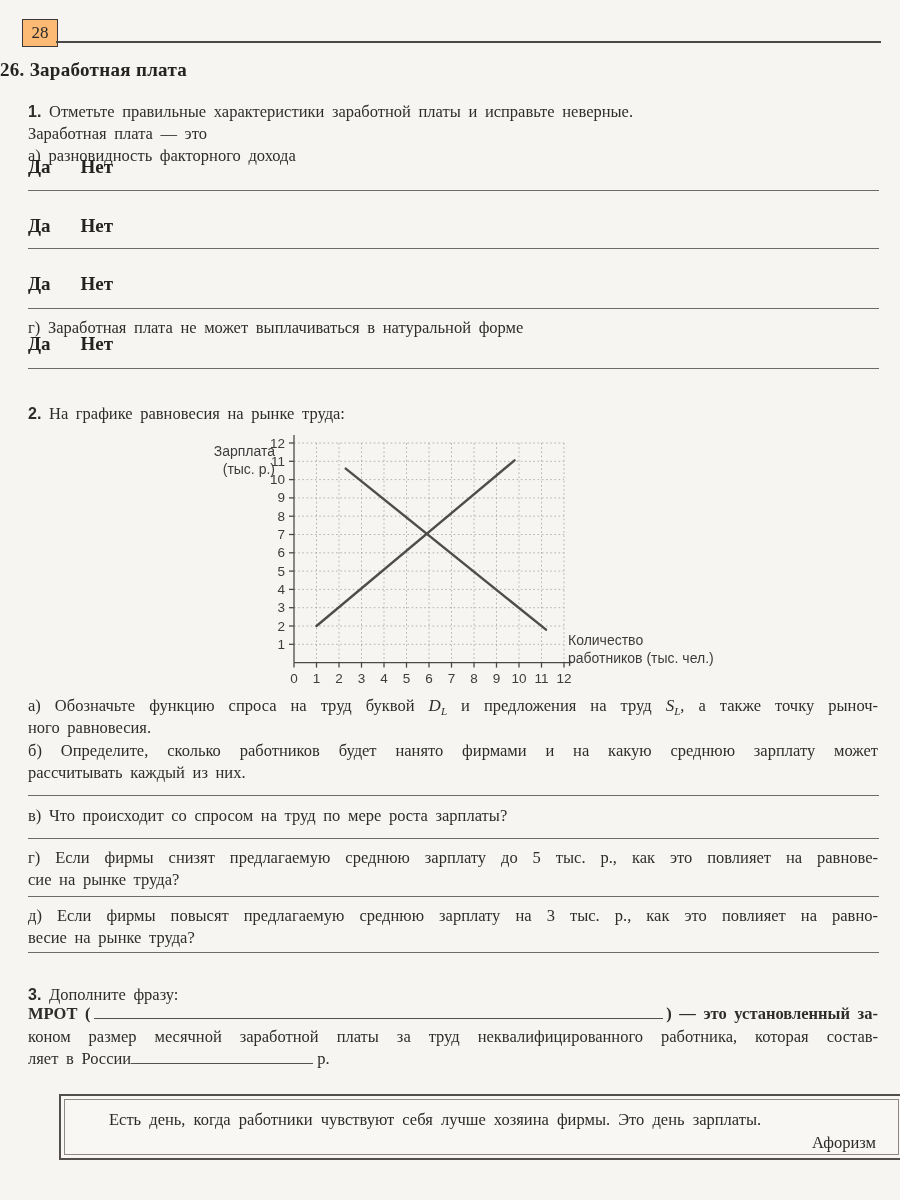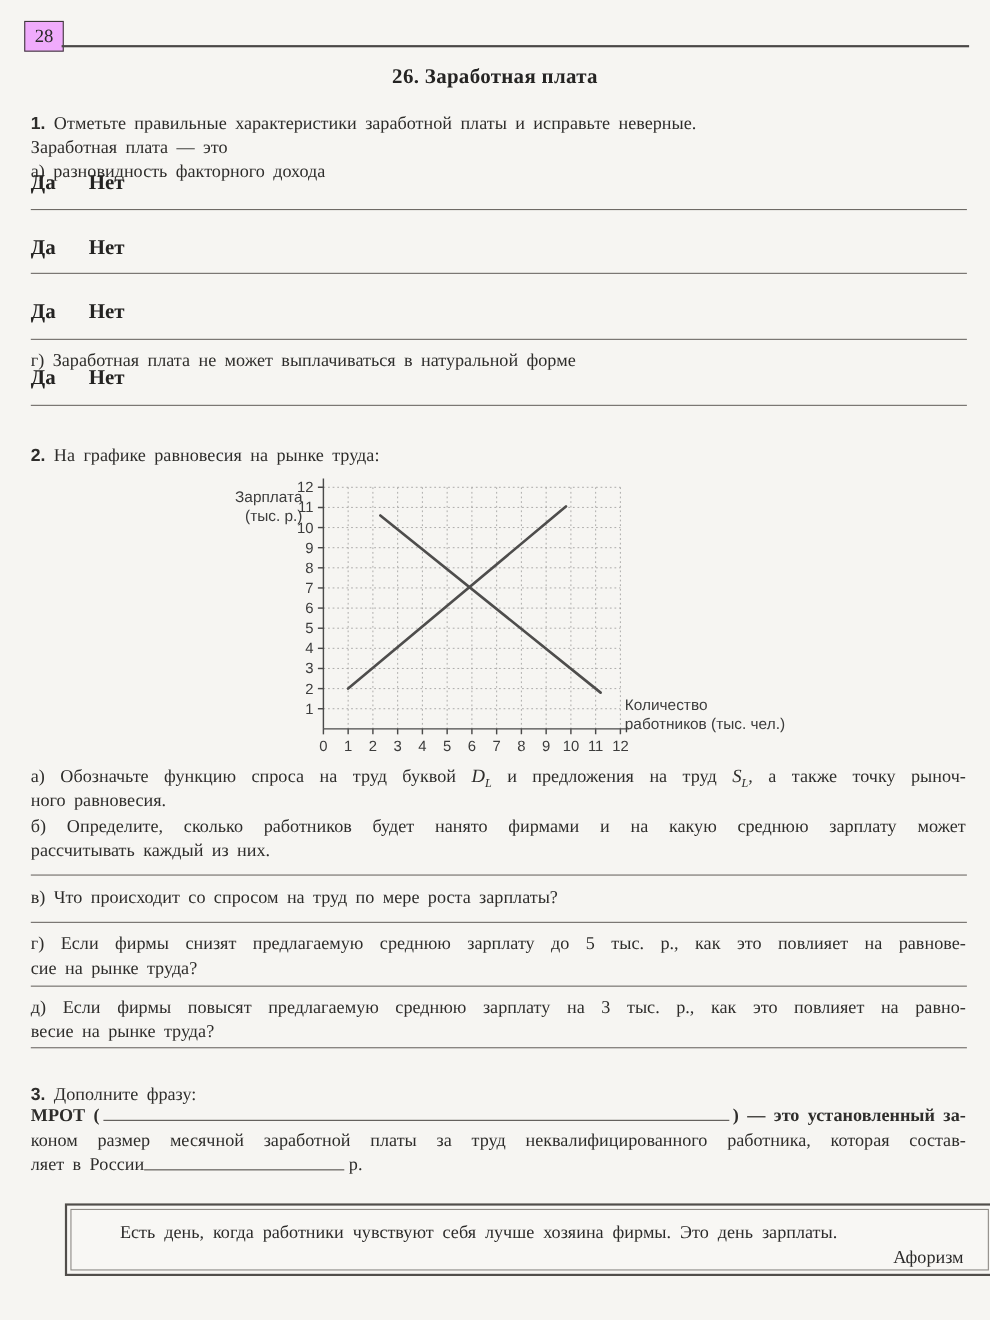--- a/index.html
+++ b/index.html
@@ -7,23 +7,23 @@
         font-family:"Liberation Serif",serif;color:#2e2d2b;overflow:hidden;}
   .bodyline{position:absolute;left:28px;width:850px;font-size:16.5px;line-height:21px;
             word-spacing:3.5px;white-space:nowrap;}
   .full{white-space:normal;text-align:justify;text-align-last:justify;}
   .qnum{font-weight:bold;font-family:"Liberation Sans",sans-serif;font-size:16px;}
   .hr{position:absolute;left:28px;width:851px;height:0;border-top:1.6px solid #6e6a66;}
   .danet{position:absolute;left:28px;width:848px;display:flex;justify-content:flex-start;
          gap:30px;font-weight:bold;font-size:19px;color:#242322;}
   .danet span{cursor:pointer;}
   .pagenum{position:absolute;left:22px;top:19px;width:34px;height:26px;border:1.6px solid #3c3a38;
-           display:flex;align-items:center;justify-content:center;font-size:17px;color:#2a2928;background:#f0abfc;}
+           display:flex;align-items:center;justify-content:center;font-size:17px;color:#2a2928;background:#fdba74;}
   .toprule{position:absolute;left:56px;top:41px;width:825px;height:0;border-top:2.4px solid #4a4846;}
-  .title{position:absolute;left:0;right:0;top:59px;text-align:center;font-weight:bold;
+  .title{position:absolute;left:0;right:0;top:59px;font-weight:bold;
          font-size:19px;letter-spacing:0.3px;color:#252423;}
   .chart-label{position:absolute;font-family:"Liberation Sans",sans-serif;font-size:14px;
                line-height:17.5px;color:#3c3c3c;}
   .ylab{left:193px;top:431px;width:82px;text-align:right;margin-top:12px;}
   .xlab{left:568px;top:632px;width:180px;}
   svg.chart{position:absolute;left:250px;top:432px;}
   .grid{stroke:#a3a2a0;stroke-width:0.8;stroke-dasharray:1.6 2.6;}
   .axis{stroke:#4a4a4a;stroke-width:1.3;fill:none;}
   .tick{font-family:"Liberation Sans",sans-serif;font-size:13.5px;fill:#3c3c3c;}
   .series{stroke:#4e4d4c;stroke-width:2.4;fill:none;stroke-linecap:round;}

